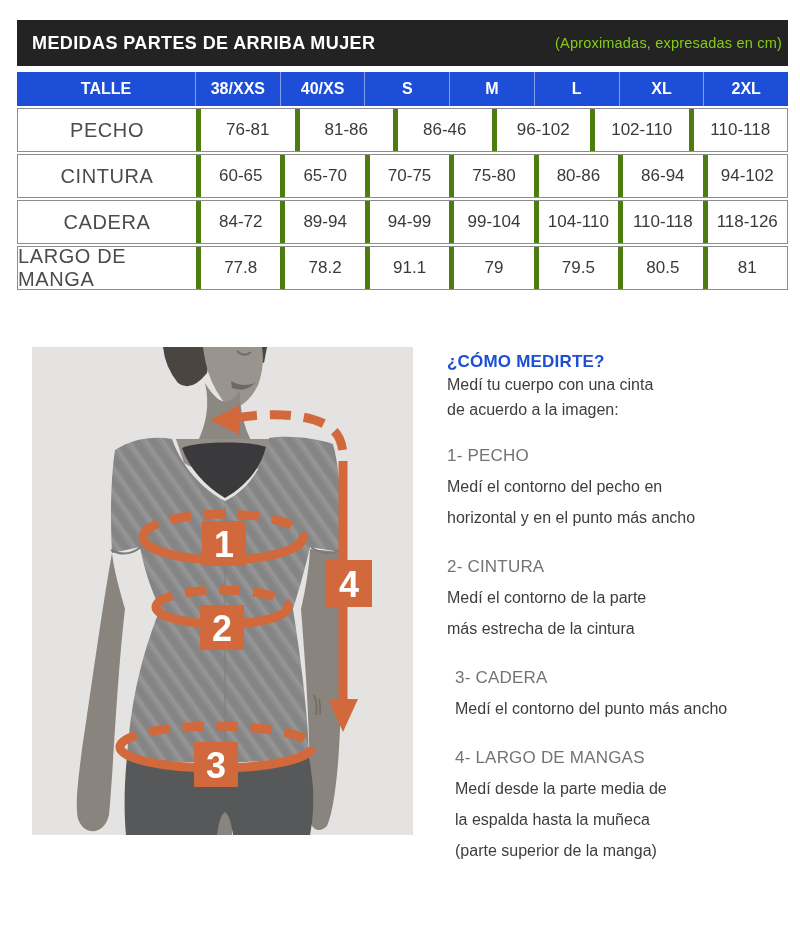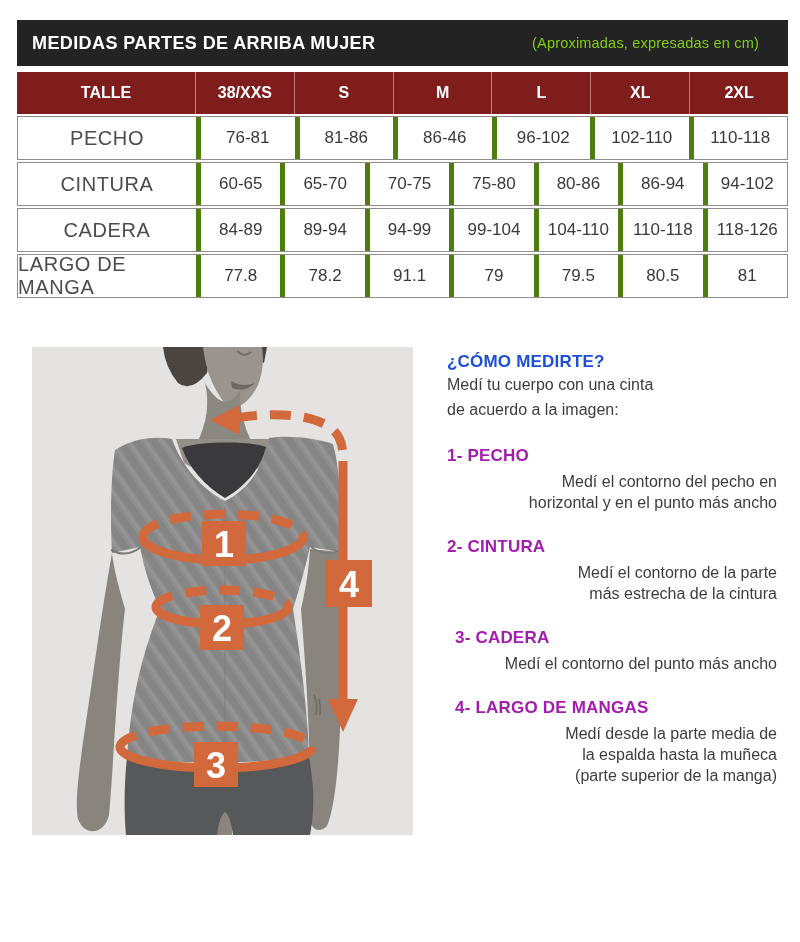--- a/index.html
+++ b/index.html
@@ -5,28 +5,28 @@
   html,body { margin:0; padding:0; }
   body {
     width:800px; height:942px; background:#ffffff; position:relative;
     font-family:"Liberation Sans", sans-serif; overflow:hidden;
   }
 
   
   .title-bar {
     position:absolute; left:17px; top:20px; width:771px; height:46px;
     background:#232323; display:flex; justify-content:space-between;
-    align-items:center; padding:0 29px 0 15px; box-sizing:border-box;
+    align-items:center; padding:0 6px 0 15px; box-sizing:border-box;
   }
   .title-bar .title { color:#ffffff; font-weight:bold; font-size:18px; letter-spacing:.4px; }
   .title-bar .subtitle { color:#84cc16; font-size:14.5px; letter-spacing:.2px; }
 
   
   .size-table { position:absolute; left:17px; top:72px; width:771px; }
-  .t-head { display:flex; background:#7f1d1d; height:42px; }
+  .t-head { display:flex; background:#1d4ed8; height:34px; }
   .t-head .cell {
     display:flex; align-items:center; justify-content:center;
     color:#ffffff; font-weight:bold; font-size:16px;
     border-left:1px solid rgba(255,255,255,.45); box-sizing:border-box;
   }
   .t-head .cell:first-child { border-left:none; }
   .t-row {
     display:flex; height:44px; margin-top:2px; background:#ffffff;
     border:1px solid #8d8d8d; box-sizing:border-box;
   }
@@ -46,35 +46,36 @@
   
   .photo { position:absolute; left:32px; top:347px; width:381px; height:488px; }
   .photo svg { display:block; }
 
   
   .instructions { position:absolute; left:447px; top:352px; width:330px; color:#3d3d3d; }
   .ins-title { font-size:17px; font-weight:bold; color:#1d4ed8; letter-spacing:.2px; }
   .ins-intro { font-size:16px; line-height:25px; white-space:pre-line; }
   .ins-item { margin-top:24px; }
   .ins-item.indented { padding-left:8px; }
-  .i-head { font-size:17px; font-weight:bold; color:#a21caf; letter-spacing:.2px; }
-  .i-body { margin-top:5px; font-size:16px; line-height:21px; white-space:pre-line;text-align:right; }
+  .i-head { font-size:17px; font-weight:normal; color:#737373; letter-spacing:.2px; }
+  .i-body { margin-top:5px; font-size:16px; line-height:31px; white-space:pre-line; }
 </style>
 </head>
 <body>
 
 <div class="title-bar">
   <span class="title">MEDIDAS PARTES DE ARRIBA MUJER</span>
   <span class="subtitle">(Aproximadas, expresadas en cm)</span>
 </div>
 
 <div class="size-table">
   <div class="t-head">
     <div class="cell hl">TALLE</div>
     <div class="cell hv">38/XXS</div>
+    <div class="cell hv">40/XS</div>
     <div class="cell hv">S</div>
     <div class="cell hv">M</div>
     <div class="cell hv">L</div>
     <div class="cell hv">XL</div>
     <div class="cell hv">2XL</div>
   </div>
 
   <div class="t-row">
     <div class="cell label">PECHO</div>
     <div class="cell val">76-81</div>
@@ -91,21 +92,21 @@
     <div class="cell val">65-70</div>
     <div class="cell val">70-75</div>
     <div class="cell val">75-80</div>
     <div class="cell val">80-86</div>
     <div class="cell val">86-94</div>
     <div class="cell val">94-102</div>
   </div>
 
   <div class="t-row">
     <div class="cell label">CADERA</div>
-    <div class="cell val">84-89</div>
+    <div class="cell val">84-72</div>
     <div class="cell val">89-94</div>
     <div class="cell val">94-99</div>
     <div class="cell val">99-104</div>
     <div class="cell val">104-110</div>
     <div class="cell val">110-118</div>
     <div class="cell val">118-126</div>
   </div>
 
   <div class="t-row">
     <div class="cell label">LARGO DE MANGA</div>

